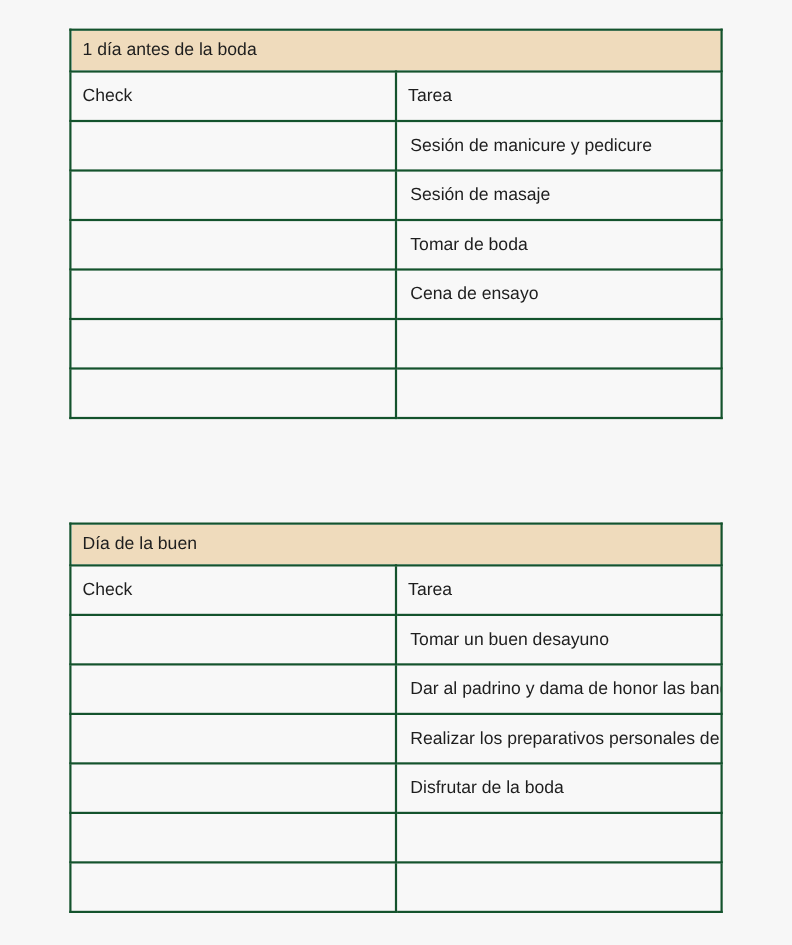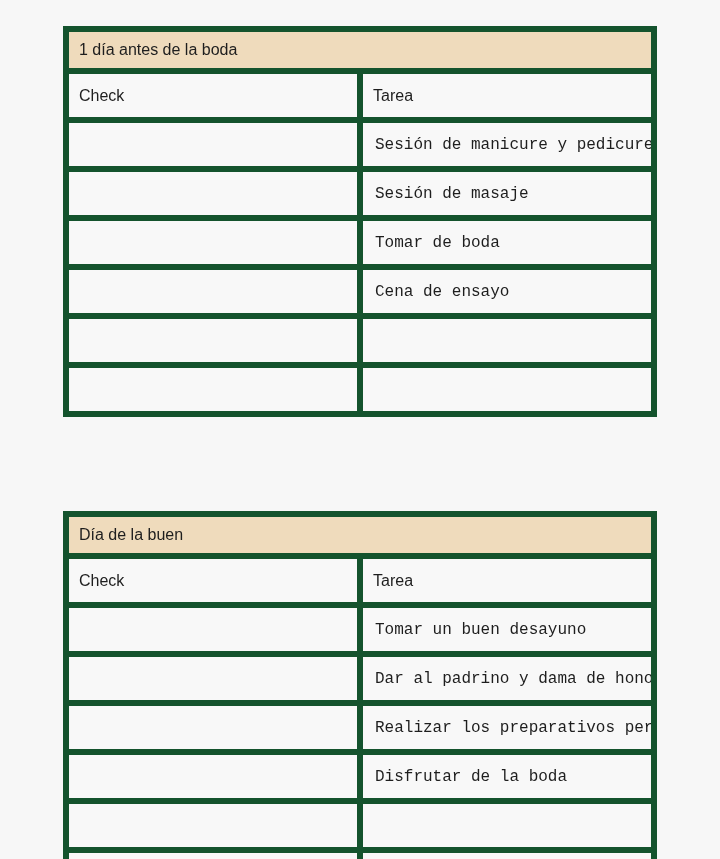--- a/index.html
+++ b/index.html
@@ -18,21 +18,21 @@
     padding: 26px 0 0 63px;
   }
   table.checklist {
     border-collapse: collapse;
     width: 594px;
     background: #f8f8f8;
     table-layout: fixed;
   }
   table.checklist td,
   table.checklist th {
-    border: 6px solid #14532d;
+    border: 2px solid #14532d;
     font-size: 16px;
     font-weight: 400;
     color: #1e1e1e;
     text-align: left;
     vertical-align: middle;
     overflow: hidden;
     white-space: nowrap;
   }
   .title-cell {
     background: #efdbbc;
@@ -47,21 +47,20 @@
     padding: 0 8px 0 10px;
     margin-top: 41px;
   }
   .check-cell {
     height: 43px;
     padding: 0;
   }
   .task-cell {
     height: 43px;
     padding: 0 24px 0 12px;
-    font-family: Liberation Mono, monospace;
   }
   .table-gap {
     height: 94px;
   }
 </style>
 </head>
 <body>
 
 <div class="page">
 

